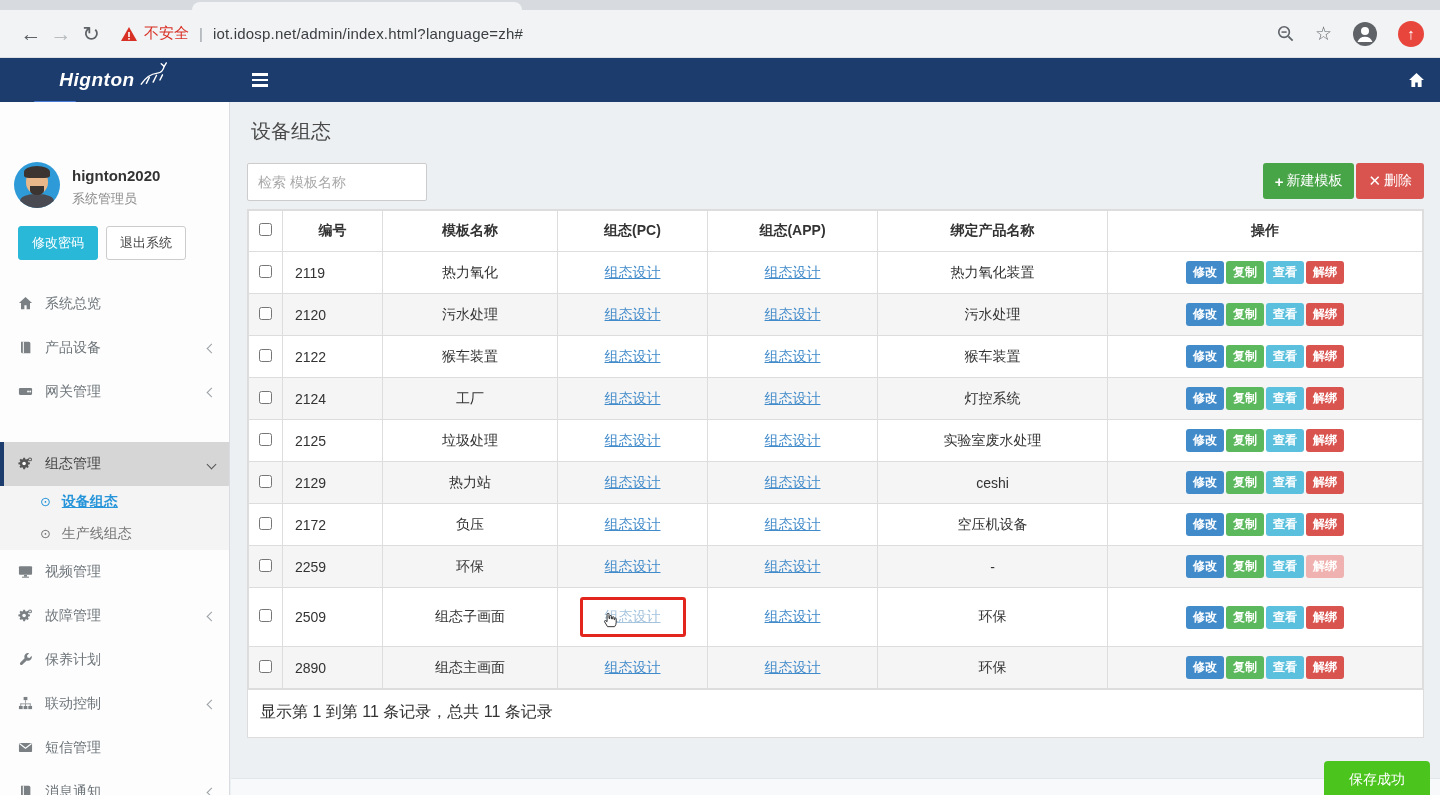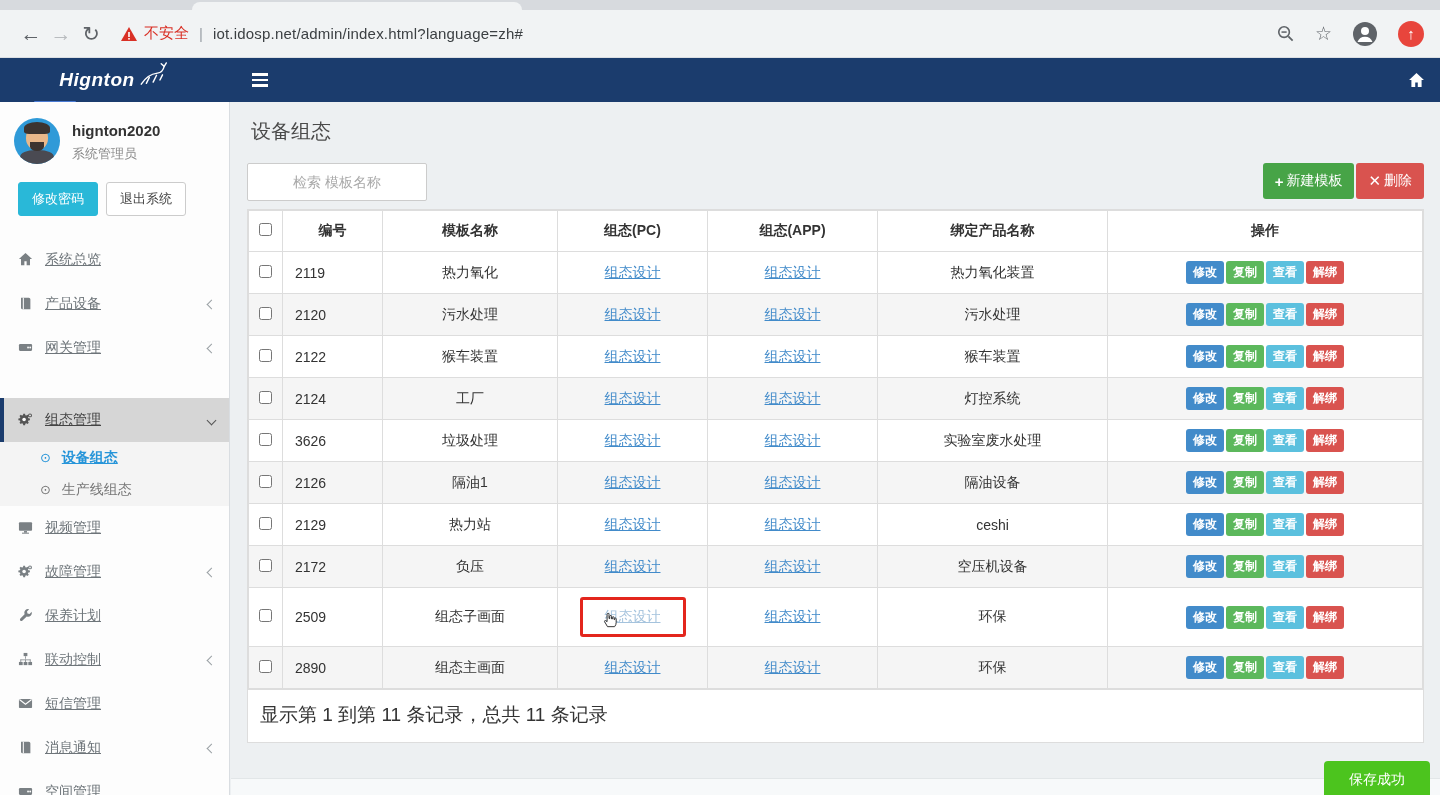--- a/index.html
+++ b/index.html
@@ -30,52 +30,52 @@
   .hamburger { margin-left:16px; display:flex; flex-direction:column; gap:3px; cursor:pointer; padding:6px; }
   .hamburger div { width:16px; height:2.5px; background:#fff; }
   .hdr-home { position:absolute; right:15px; top:14px; cursor:pointer; }
 
   
   .shell { position:relative; height:693px; }
   .sidebar { position:absolute; left:0; top:0; width:230px; height:100%; background:#fdfdfd; border-right:1px solid #d9dde1; overflow:hidden; }
   .main { position:absolute; left:231px; top:0; right:0; height:100%; background:#edf0f2; overflow:hidden; }
 
   
-  .user-panel { padding:16px 28px 4px 14px; display:flex; align-items:flex-start; }
+  .user-panel { padding:16px 28px 4px 14px; display:flex; align-items:center;margin-top:44px; }
   .avatar { width:46px; height:46px; border-radius:50%; background:#2f9ad8; position:relative; overflow:hidden; flex-shrink:0; }
   .avatar .head { position:absolute; left:12px; top:8px; width:22px; height:24px; border-radius:48%; background:#e9b88a; }
   .avatar .hair { position:absolute; left:10px; top:4px; width:26px; height:12px; border-radius:50% 50% 20% 20%; background:#3c3430; }
   .avatar .beard { position:absolute; left:16px; top:24px; width:14px; height:9px; border-radius:0 0 50% 50%; background:#3c3430; }
   .avatar .body { position:absolute; left:6px; top:32px; width:34px; height:16px; border-radius:45% 45% 0 0; background:#4a4a52; }
   .user-meta { margin-left:12px; padding-top:4px; }
   .user-name { font-size:15px; font-weight:bold; color:#333; }
   .user-role { font-size:13px; color:#8a8a8a; margin-top:6px; }
   .user-btns { display:flex; gap:8px; padding:14px 14px 16px 18px; }
   .btn-pwd { background:#29b8d8; color:#fff; border:1px solid #29b8d8; padding:7px 13px; font-size:13px; border-radius:3px; cursor:pointer; }
   .btn-logout { background:#fff; color:#444; border:1px solid #ccc; padding:7px 13px; font-size:13px; border-radius:3px; cursor:pointer; }
   .menu { list-style:none; margin-top:6px; }
-  .menu-item { display:flex; align-items:center; padding:13px 14px 13px 18px; color:#6e757a; cursor:pointer; position:relative;text-decoration:underline; }
+  .menu-item { display:flex; align-items:center; padding:13px 14px 13px 18px; color:#6e757a; cursor:pointer; position:relative; }
   .menu-item .mi-icon { width:16px; height:16px; margin-right:11px; color:#7a8084; flex-shrink:0; }
   .menu-item .mi-icon svg { width:15px; height:15px; display:block; }
   .menu-item .lbl { font-size:14px; }
   .chev { margin-left:auto; width:7px; height:7px; border-left:1.6px solid #9aa0a4; border-bottom:1.6px solid #9aa0a4; }
   .chev.left { transform:rotate(45deg); }
   .chev.down { transform:rotate(-45deg); border-color:#555; }
   .menu-item.active { background:#d6d6d6; border-left:4px solid #1b3c6d; padding-left:14px; color:#444;margin-top:28px; }
   .menu-item.active .mi-icon { color:#555; }
   .submenu { list-style:none; background:#f4f4f4; padding:0 0; }
   .submenu li { padding:7px 14px 7px 40px; font-size:14px; cursor:pointer; color:#777; }
   .sub-dot { font-size:13px; margin-right:7px; }
   .submenu li.active { color:#2795d9; }
   .submenu li.active .sub-lbl { text-decoration:underline; font-weight:bold; }
 
   
   .page-title { font-size:20px; color:#4a4a4a; margin:16px 0 0 20px; }
   .tool-row { display:flex; align-items:flex-start; margin:18px 16px 8px 16px; }
-  .search-input { width:180px; height:38px; border:1px solid #ccc; border-radius:2px; padding:0 10px; font-size:14px; color:#333; background:#fff; font-family:inherit;text-align:center; }
+  .search-input { width:180px; height:38px; border:1px solid #ccc; border-radius:2px; padding:0 10px; font-size:14px; color:#333; background:#fff; font-family:inherit; }
   .search-input::placeholder { color:#a9a9a9; }
   .top-btns { margin-left:auto; display:flex; gap:2px; }
   .btn-new { background:#47a447; color:#fff; border:none; padding:9px 12px; font-size:14px; border-radius:3px; cursor:pointer; display:flex; align-items:center; gap:3px; font-family:inherit; }
   .btn-del { background:#d9534f; color:#fff; border:none; padding:9px 12px; font-size:14px; border-radius:3px; cursor:pointer; display:flex; align-items:center; gap:3px; font-family:inherit; }
   .btn-glyph { font-weight:bold; font-size:15px; }
 
   .table-wrap { margin:0 16px; background:#fff; border:1px solid #ddd; }
   table { border-collapse:collapse; width:100%; table-layout:fixed; }
   th,td { border:1px solid #ddd; font-size:14px; }
   th { padding:11px 6px; text-align:center; font-weight:bold; color:#333; background:#fff; }
@@ -84,21 +84,21 @@
   td.cell-id { text-align:left; padding-left:12px; }
   a.cfg-link { color:#428bca; text-decoration:underline; cursor:pointer; }
   .abtn { display:inline-block; padding:3px 7px; margin:0 1px; border-radius:3px; color:#fff; font-size:12px; font-weight:bold; cursor:pointer; white-space:nowrap; }
   .b-edit { background:#428bca; } .b-copy { background:#5cb85c; }
   .b-view { background:#5bc0de; } .b-unbind { background:#d9534f; }
   .b-unbind.dis { background:#efb2b0; }
   .pc-cell { position:relative; }
   .pc-highlight { display:inline-block; border:3px solid #e3261d; border-radius:3px; padding:8px 22px; position:relative; }
   .pc-highlight .cfg-link { color:#a5c3dd; }
   .cursor-ico { position:absolute; left:42px; top:22px; }
-  .pagination-row { padding:12px 12px 14px 12px; font-size:19px; color:#333; border-top:1px solid #ddd; background:#fff; }
+  .pagination-row { padding:12px 12px 14px 12px; font-size:16px; color:#333; border-top:1px solid #ddd; background:#fff; }
 
   .page-footer { position:absolute; left:0; right:0; bottom:0; height:17px; background:#f7f9fa; border-top:1px solid #e2e6e8; }
   .toast { position:absolute; right:10px; bottom:-10px; background:#4cc41e; color:#fff; font-size:14px; padding:10px 25px 16px 25px; border-radius:4px; z-index:5; }
 
   input[type=checkbox] { width:13px; height:13px; }
 </style>
 </head>
 <body>
 
 <div class="tabstrip">
@@ -374,53 +374,53 @@
               <td><input type="checkbox" style=""></td>
               <td class="cell-id">2124</td>
               <td>工厂</td>
               <td class="pc-cell"><a class="cfg-link">组态设计</a></td>
               <td><a class="cfg-link">组态设计</a></td>
               <td>灯控系统</td>
               <td><span class="abtn b-edit">修改</span><span class="abtn b-copy">复制</span><span class="abtn b-view">查看</span><span class="abtn b-unbind">解绑</span></td>
             </tr>
             <tr>
               <td><input type="checkbox" style=""></td>
-              <td class="cell-id">3626</td>
+              <td class="cell-id">2125</td>
               <td>垃圾处理</td>
               <td class="pc-cell"><a class="cfg-link">组态设计</a></td>
               <td><a class="cfg-link">组态设计</a></td>
               <td>实验室废水处理</td>
-              <td><span class="abtn b-edit">修改</span><span class="abtn b-copy">复制</span><span class="abtn b-view">查看</span><span class="abtn b-unbind">解绑</span></td>
-            </tr>
-            <tr>
-              <td><input type="checkbox" style=""></td>
-              <td class="cell-id">2126</td>
-              <td>隔油1</td>
-              <td class="pc-cell"><a class="cfg-link">组态设计</a></td>
-              <td><a class="cfg-link">组态设计</a></td>
-              <td>隔油设备</td>
               <td><span class="abtn b-edit">修改</span><span class="abtn b-copy">复制</span><span class="abtn b-view">查看</span><span class="abtn b-unbind">解绑</span></td>
             </tr>
             <tr>
               <td><input type="checkbox" style=""></td>
               <td class="cell-id">2129</td>
               <td>热力站</td>
               <td class="pc-cell"><a class="cfg-link">组态设计</a></td>
               <td><a class="cfg-link">组态设计</a></td>
               <td>ceshi</td>
               <td><span class="abtn b-edit">修改</span><span class="abtn b-copy">复制</span><span class="abtn b-view">查看</span><span class="abtn b-unbind">解绑</span></td>
             </tr>
             <tr>
               <td><input type="checkbox" style=""></td>
               <td class="cell-id">2172</td>
               <td>负压</td>
               <td class="pc-cell"><a class="cfg-link">组态设计</a></td>
               <td><a class="cfg-link">组态设计</a></td>
               <td>空压机设备</td>
               <td><span class="abtn b-edit">修改</span><span class="abtn b-copy">复制</span><span class="abtn b-view">查看</span><span class="abtn b-unbind">解绑</span></td>
+            </tr>
+            <tr>
+              <td><input type="checkbox" style=""></td>
+              <td class="cell-id">2259</td>
+              <td>环保</td>
+              <td class="pc-cell"><a class="cfg-link">组态设计</a></td>
+              <td><a class="cfg-link">组态设计</a></td>
+              <td>-</td>
+              <td><span class="abtn b-edit">修改</span><span class="abtn b-copy">复制</span><span class="abtn b-view">查看</span><span class="abtn b-unbind dis">解绑</span></td>
             </tr>
             <tr>
               <td><input type="checkbox" style=""></td>
               <td class="cell-id">2509</td>
               <td>组态子画面</td>
               <td class="pc-cell"><span class="pc-highlight"><a class="cfg-link">组态设计</a></span><span class="cursor-ico"><svg width="20" height="20" viewBox="0 0 24 24">
                     <path d="M9 20l-3.5-6c-.5-.9.6-1.8 1.4-1.1l1.6 1.1V5.2c0-.7.5-1.2 1.2-1.2s1.1.5 1.1 1.2v5l.9.1V7.6c0-.6.5-1.1 1.1-1.1s1.1.5 1.1 1.1v3l.9.2V9c0-.5.4-1 1-1s1 .4 1 1v2.3l.8.2v-1c0-.5.4-.9.9-.9s.9.4.9.9V15c0 2-.6 3.2-1.4 4.3l-.5.7z" fill="#fff" stroke="#222" stroke-width="1.1" stroke-linejoin="round"></path>
                   </svg></span></td>
               <td><a class="cfg-link">组态设计</a></td>
               <td>环保</td>

